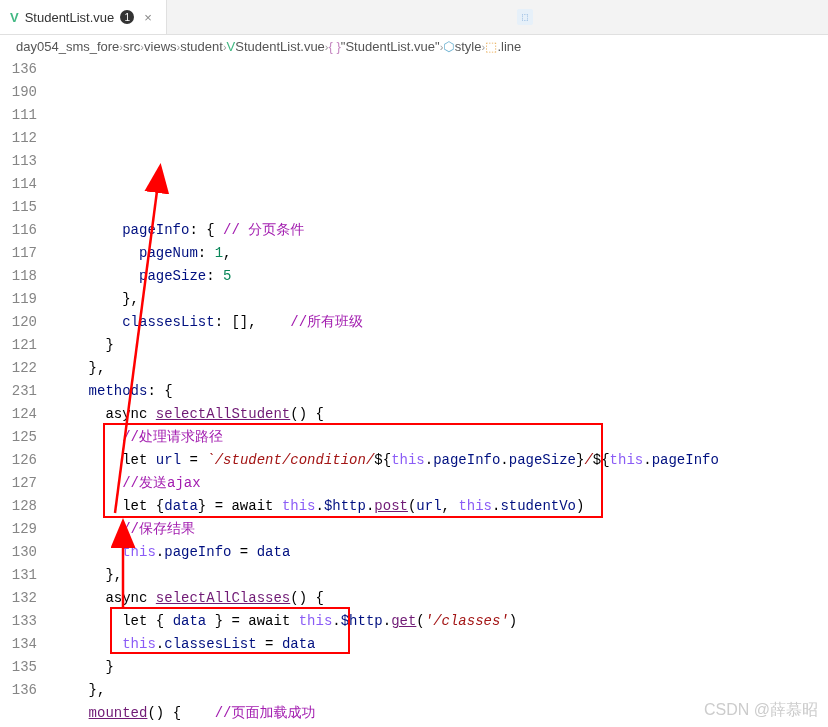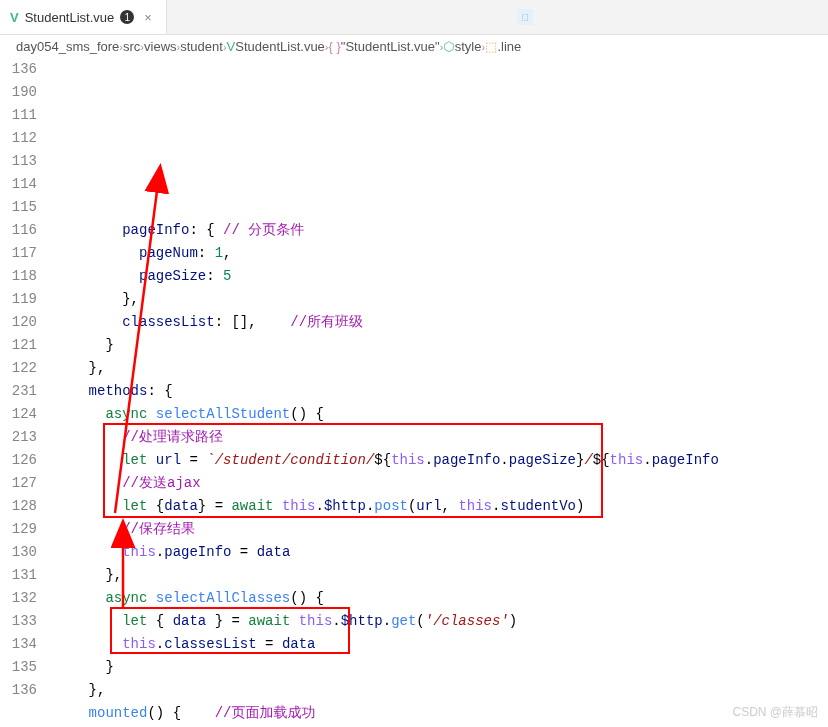--- a/index.html
+++ b/index.html
@@ -64,22 +64,22 @@
     }
     .code {
       flex: 1;
       line-height: 23px;
       white-space: pre;
       position: relative;
     }
     .line { height: 23px; }
     
     
-    .keyword { color: #15803d; }
-    .method { color: #3b82f6; }
+    .keyword { color: #000000; }
+    .method { color: #701a75; text-decoration: underline; }
     .string { color: #a31515; font-style: italic; }
     .number { color: #098658; }
     .comment { color: #a21caf; }
     .ident { color: #001080; }
     .punct { color: #000; }
     .this { color: #8b5cf6; }
     .prop { color: #001080; }
     
     
     .red-box {
@@ -89,21 +89,21 @@
     }
     .arrow-svg {
       position: absolute;
       pointer-events: none;
     }
     .watermark {
       position: absolute;
       bottom: 6px;
       right: 10px;
       color: #ccc;
-      font-size: 12px;
+      font-size: 16px;
       font-family: sans-serif;
     }
   </style>
 </head>
 <body>
 
 <div class="tab-bar">
   <div class="tab">
     <span class="vue-icon">V</span>
     <span>StudentList.vue</span>
@@ -146,21 +146,21 @@
       <div class="line">115</div>
       <div class="line">116</div>
       <div class="line">117</div>
       <div class="line">118</div>
       <div class="line">119</div>
       <div class="line">120</div>
       <div class="line">121</div>
       <div class="line">122</div>
       <div class="line">231</div>
       <div class="line">124</div>
-      <div class="line">213</div>
+      <div class="line">125</div>
       <div class="line">126</div>
       <div class="line">127</div>
       <div class="line">128</div>
       <div class="line">129</div>
       <div class="line">130</div>
       <div class="line">131</div>
       <div class="line">132</div>
       <div class="line">133</div>
       <div class="line">134</div>
       <div class="line">135</div>

